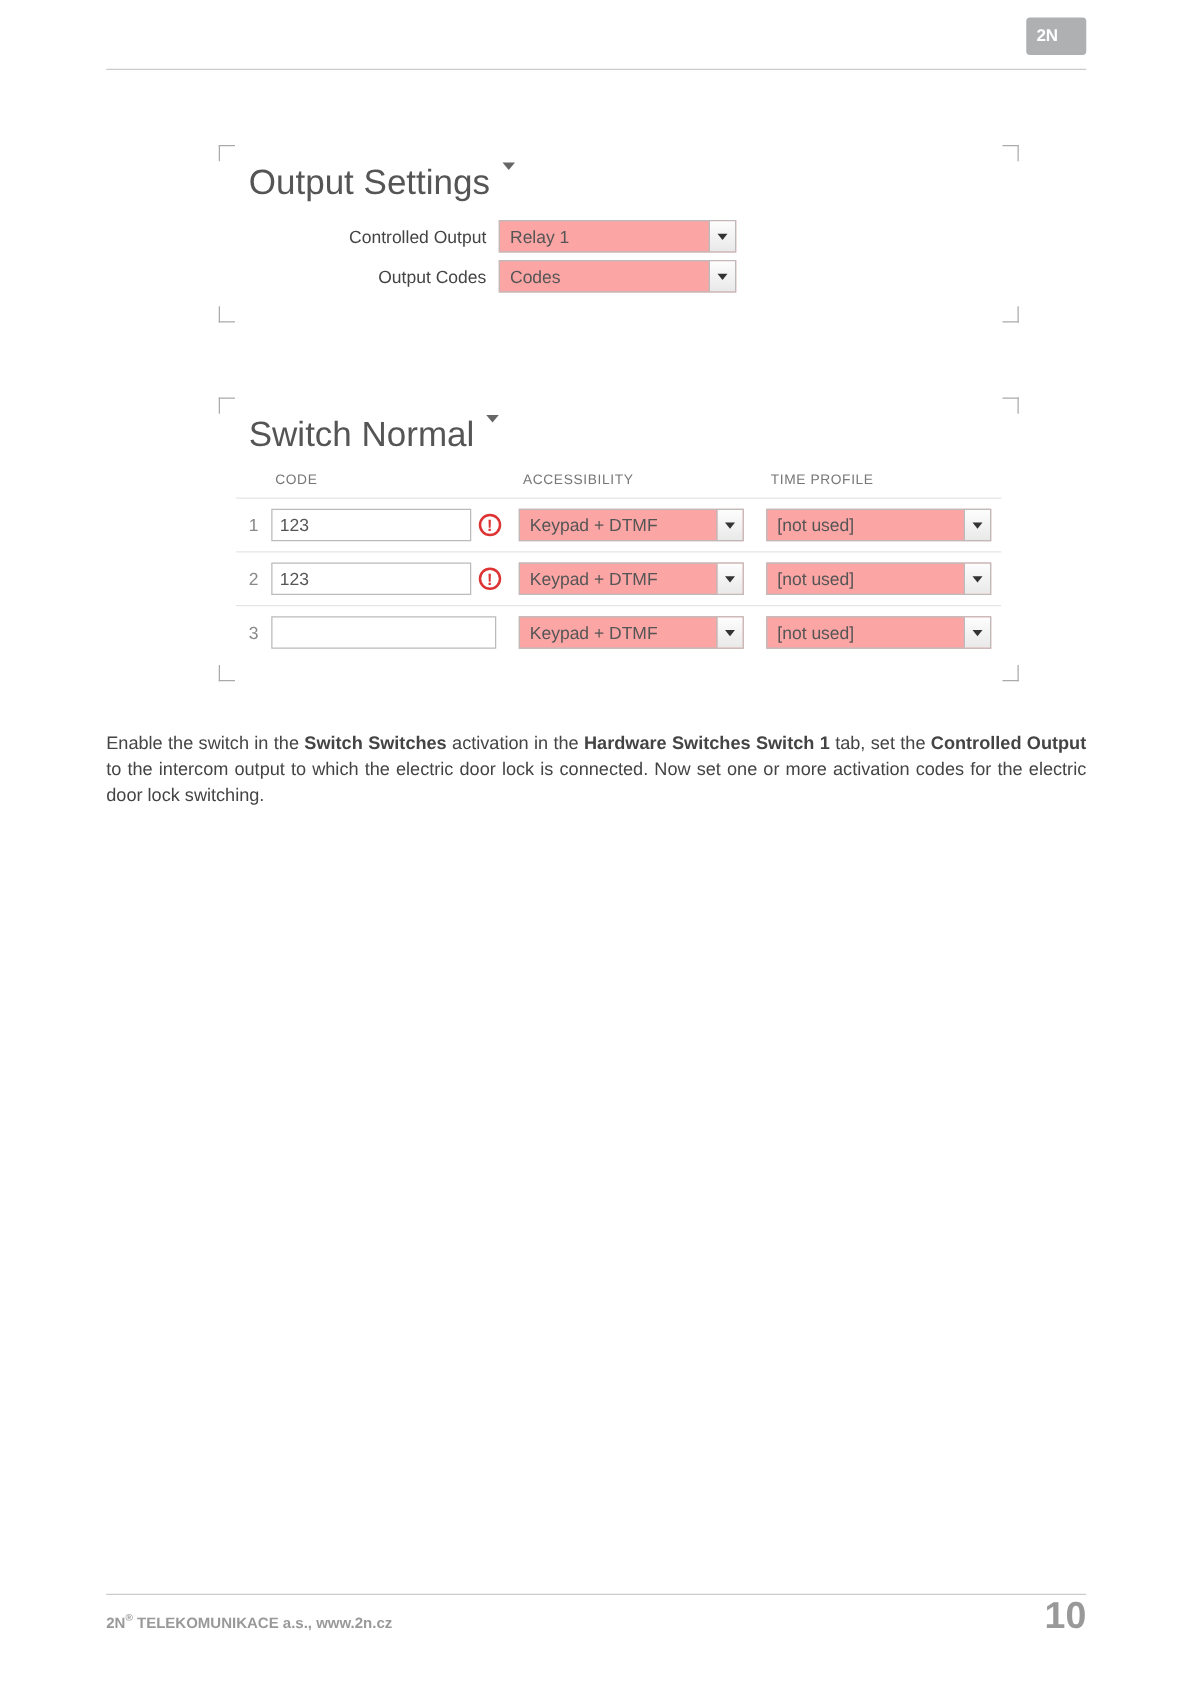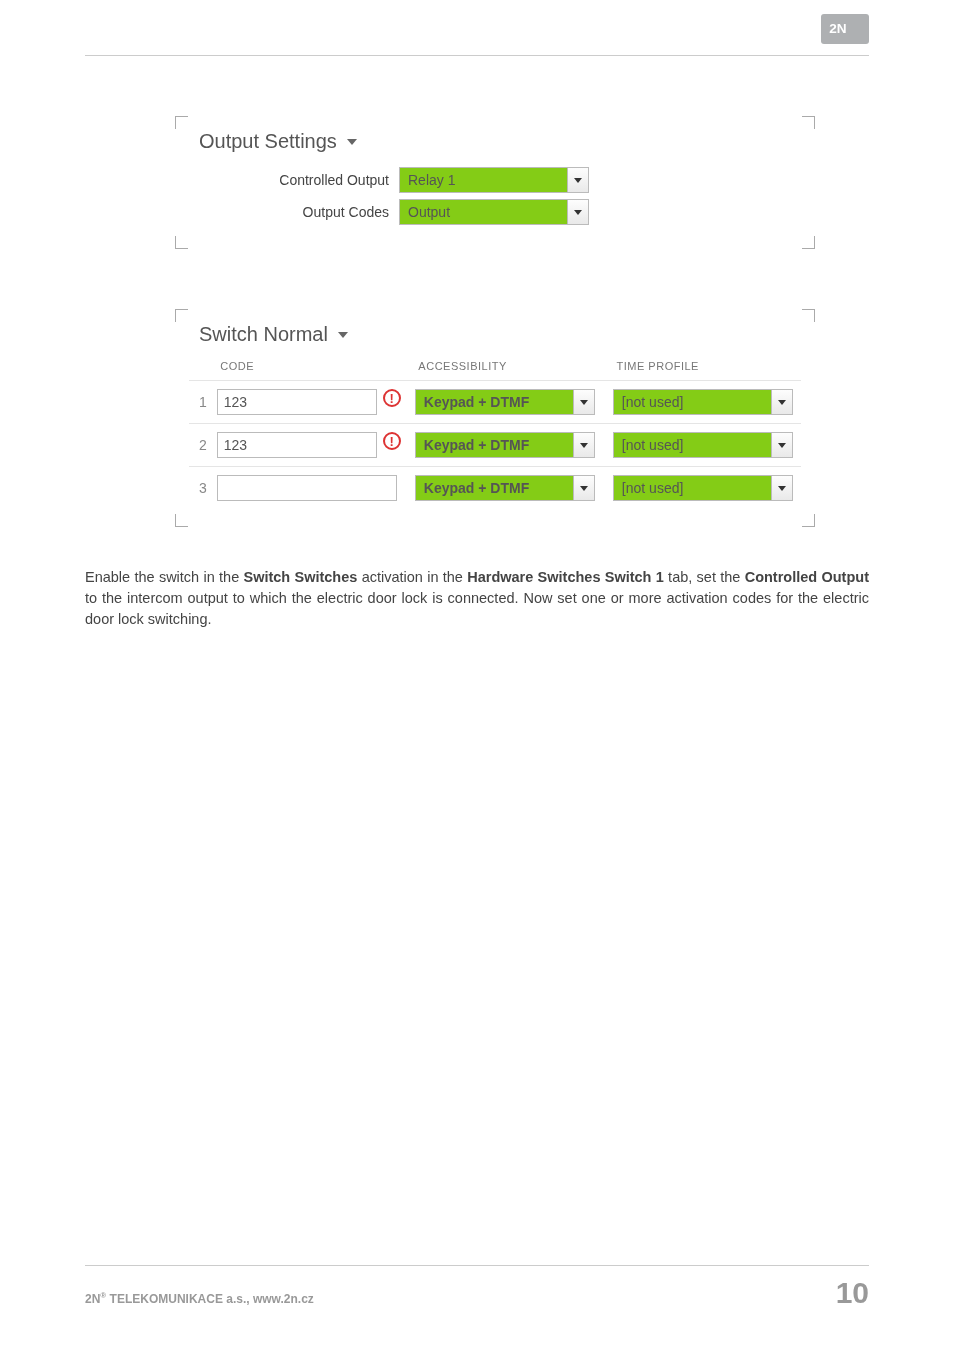--- a/index.html
+++ b/index.html
@@ -44,25 +44,24 @@
   }
   .panel-corner-tl, .panel-corner-tr, .panel-corner-bl, .panel-corner-br {
     position: absolute; width: 12px; height: 12px; border: 1px solid #aaa;
   }
   .panel-corner-tl { top:0; left:0; border-right:none; border-bottom:none; }
   .panel-corner-bl { bottom:0; left:0; border-right:none; border-top:none; }
   .panel-corner-tr { top:0; right:0; border-left:none; border-bottom:none; }
   .panel-corner-br { bottom:0; right:0; border-left:none; border-top:none; }
 
   .panel-title {
-    font-size: 20px;
+    font-size: 28px;
     font-weight: 300;
     color: #555;
     display: flex;
-    align-items: center;
     gap: 6px;
     margin: 0 0 14px 10px;
   }
   .chevron-down {
     width: 0; height: 0;
     border-left: 5px solid transparent;
     border-right: 5px solid transparent;
     border-top: 6px solid #666;
     display: inline-block;
     margin-left: 4px;
@@ -74,21 +73,21 @@
     text-align: right;
     padding-right: 10px;
     font-size: 14px;
     color: #444;
   }
   .sel {
     display: inline-flex;
     align-items: center;
     justify-content: space-between;
     border: 1px solid #bbb;
-    background: #84cc16;
+    background: #fca5a5;
     height: 26px;
     box-sizing: border-box;
     padding: 0 0 0 8px;
     font-size: 14px;
     color: #555;
   }
   .sel .arrow-btn {
     width: 20px; height: 100%;
     border-left: 1px solid #bbb;
     display: flex; align-items: center; justify-content: center;
@@ -114,56 +113,55 @@
   .col-acc { width: 200px; padding-left: 4px;}
   .col-tp { width: 190px; padding-left: 4px;}
 
   .tbl-row {
     display: flex;
     align-items: center;
     padding: 8px 0;
     border-top: 1px solid #e5e5e5;
   }
   .idx { width: 28px; text-align: center; color: #888; font-size: 14px;}
-  .code-cell { width: 200px; display:flex; gap:6px;}
+  .code-cell { width: 200px; display:flex; align-items:center; gap:6px;}
   .txt-input {
     border: 1px solid #bbb;
     height: 26px;
     box-sizing: border-box;
     padding: 0 6px;
     width: 160px;
     font-size: 14px;
     color: #555;
     background:#fff;
   }
   .warn-icon {
     width: 18px; height: 18px; border: 2px solid #d33; border-radius: 50%;
     display:flex;align-items:center;justify-content:center;
     color:#d33; font-weight:bold; font-size:13px;
     box-sizing: border-box;
   }
-  .acc-cell { width: 200px; font-weight: bold; }
+  .acc-cell { width: 200px; }
   .tp-cell { width: 190px; }
 
   .body-text {
     margin: 40px 0 0 0;
     font-size: 14.5px;
     line-height: 1.45;
     color: #444;
     text-align: justify;
   }
   .body-text b { font-weight: bold; }
 
   .footer {
     position: absolute;
     bottom: 40px;
     left: 85px;
     right: 85px;
     border-top: 1px solid #ccc;
-    padding-top: 10px;
     display:flex;
     justify-content: space-between;
     align-items:baseline;
   }
   .footer-left { font-size: 12px; color:#999; font-weight:bold;}
   .footer-left sup { font-size: 8px; }
   .footer-right { font-size: 30px; color:#999; font-weight:bold;}
 </style>
 </head>
 <body>
@@ -194,21 +192,21 @@
           <span>Relay 1</span>
           <span class="arrow-btn">
               <span class="tri"></span>
             </span>
         </div>
       </div>
 
       <div class="row">
         <div class="row-label">Output Codes</div>
         <div class="sel" style="width:190px">
-          <span>Output</span>
+          <span>Codes</span>
           <span class="arrow-btn">
               <span class="tri"></span>
             </span>
         </div>
       </div>
     </div>
   </div>
 
   <div class="codes-wrap">
     <div class="panel">

